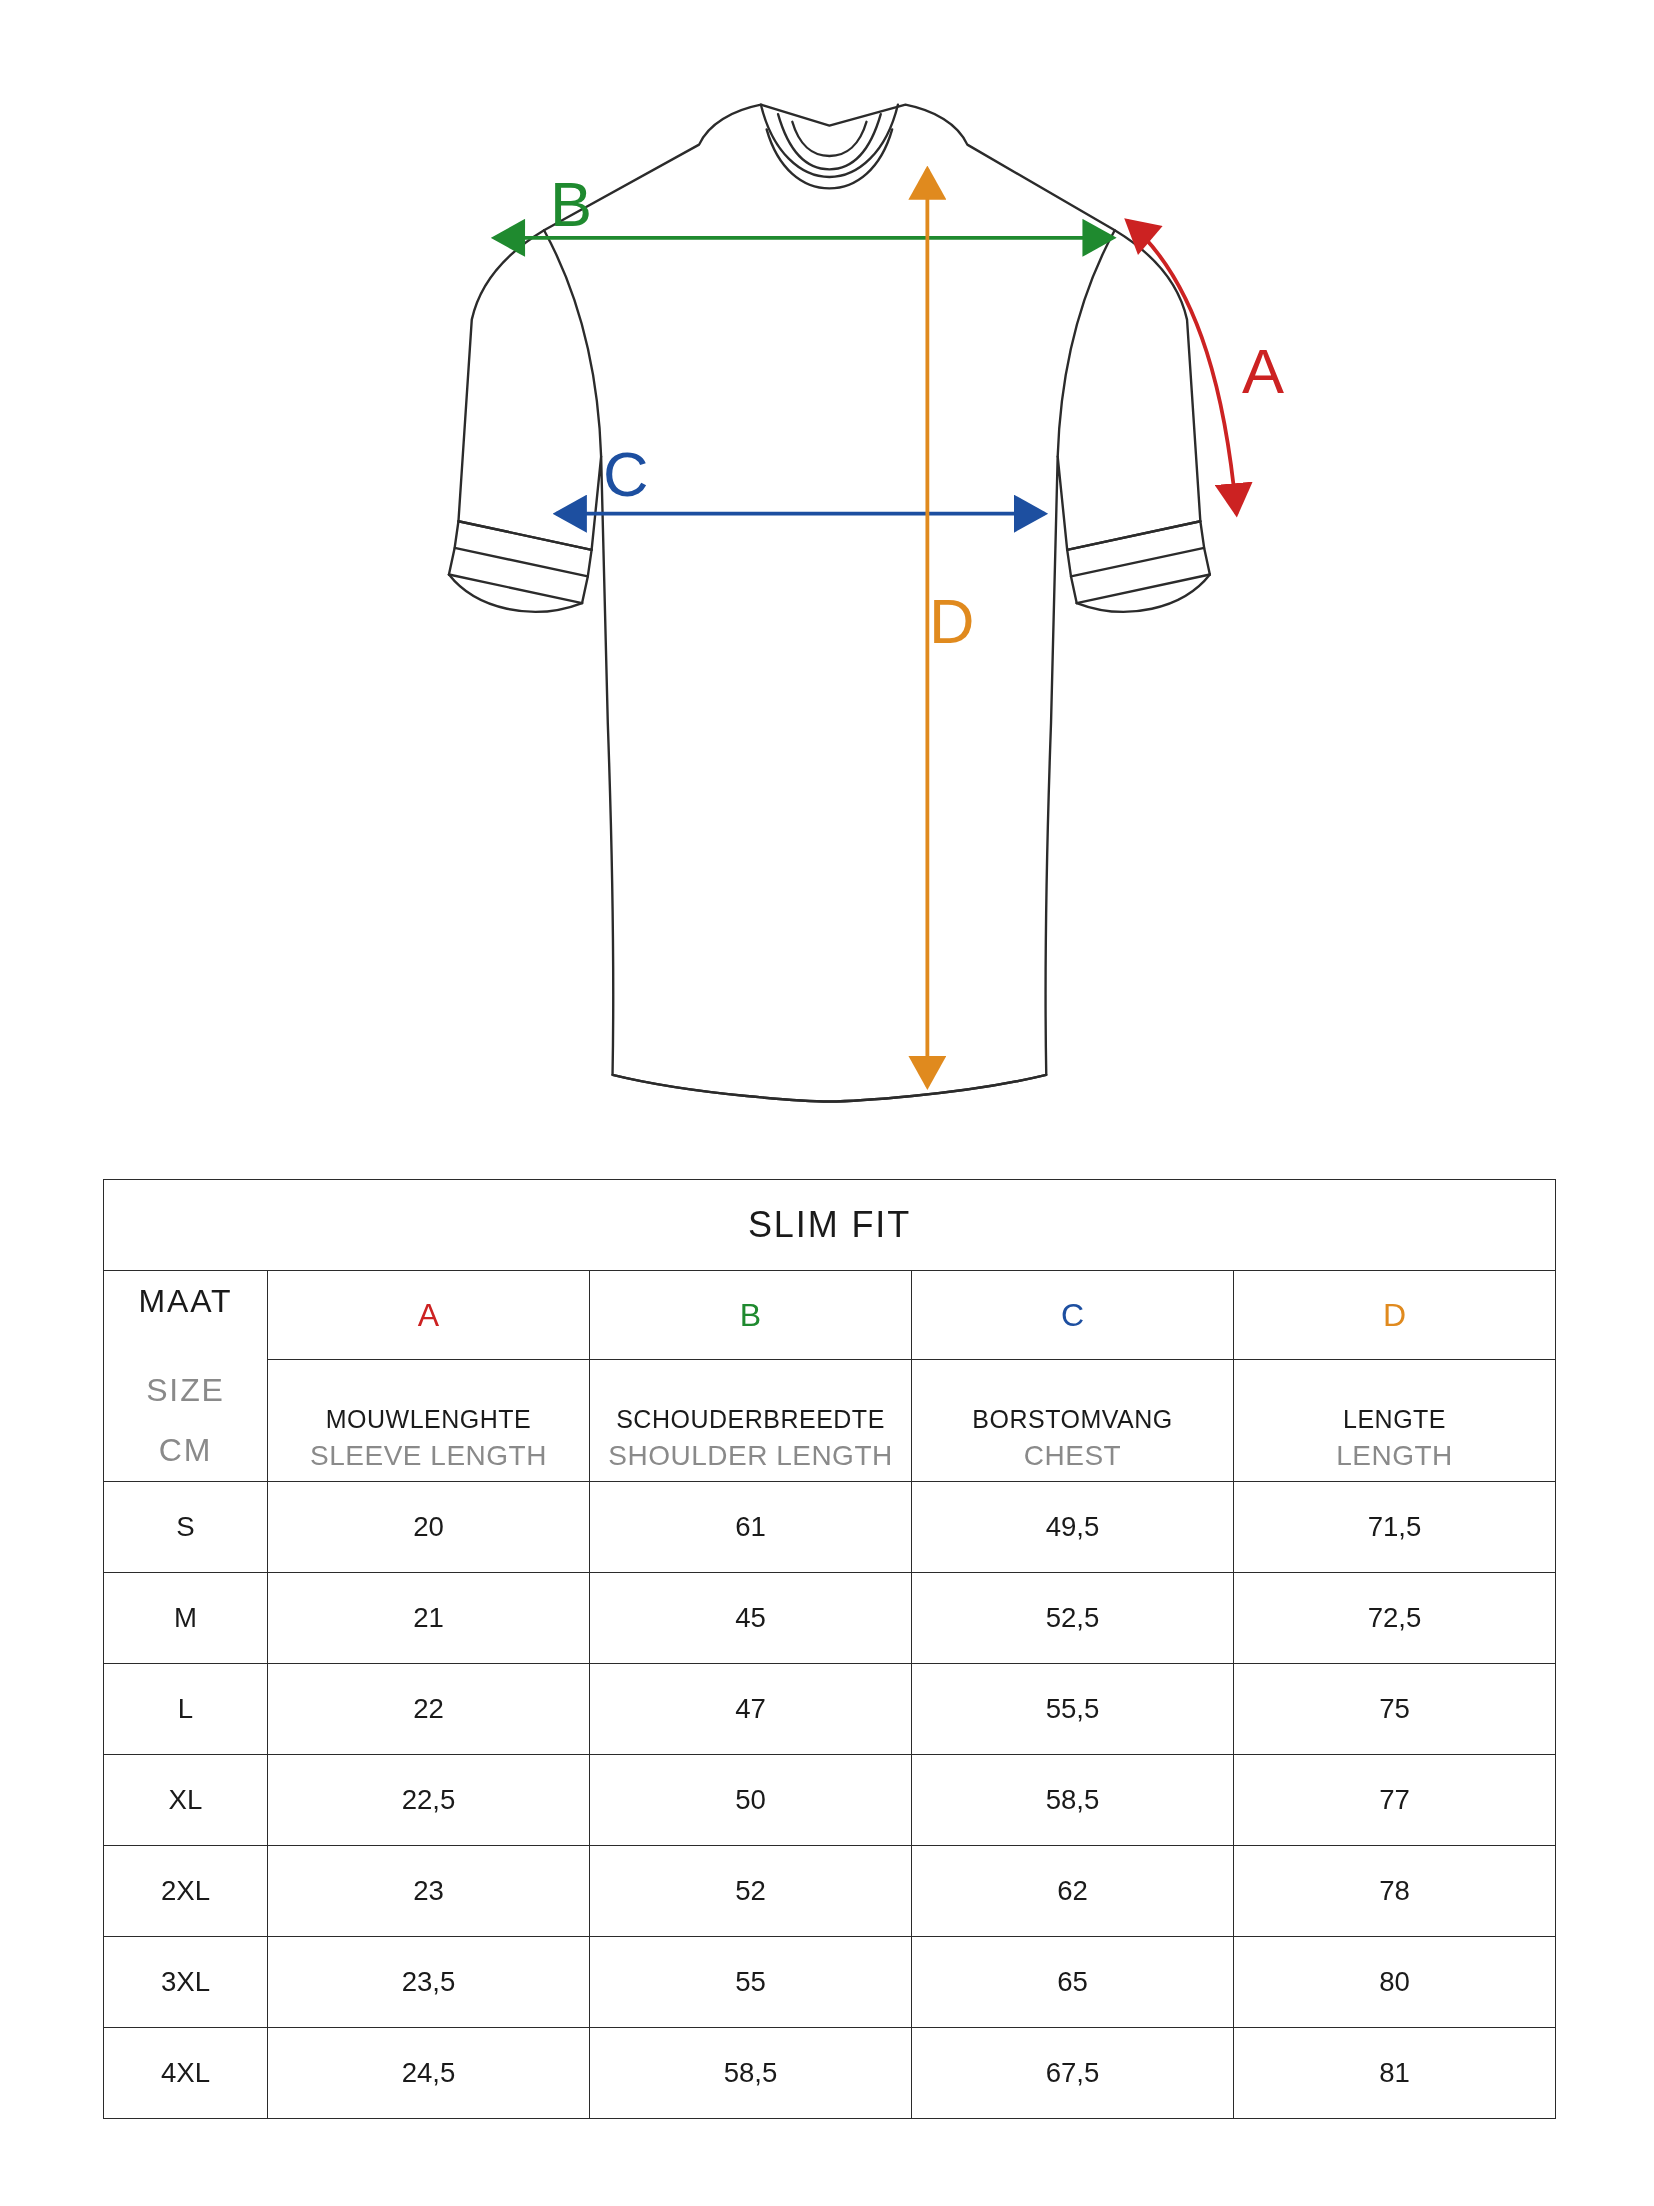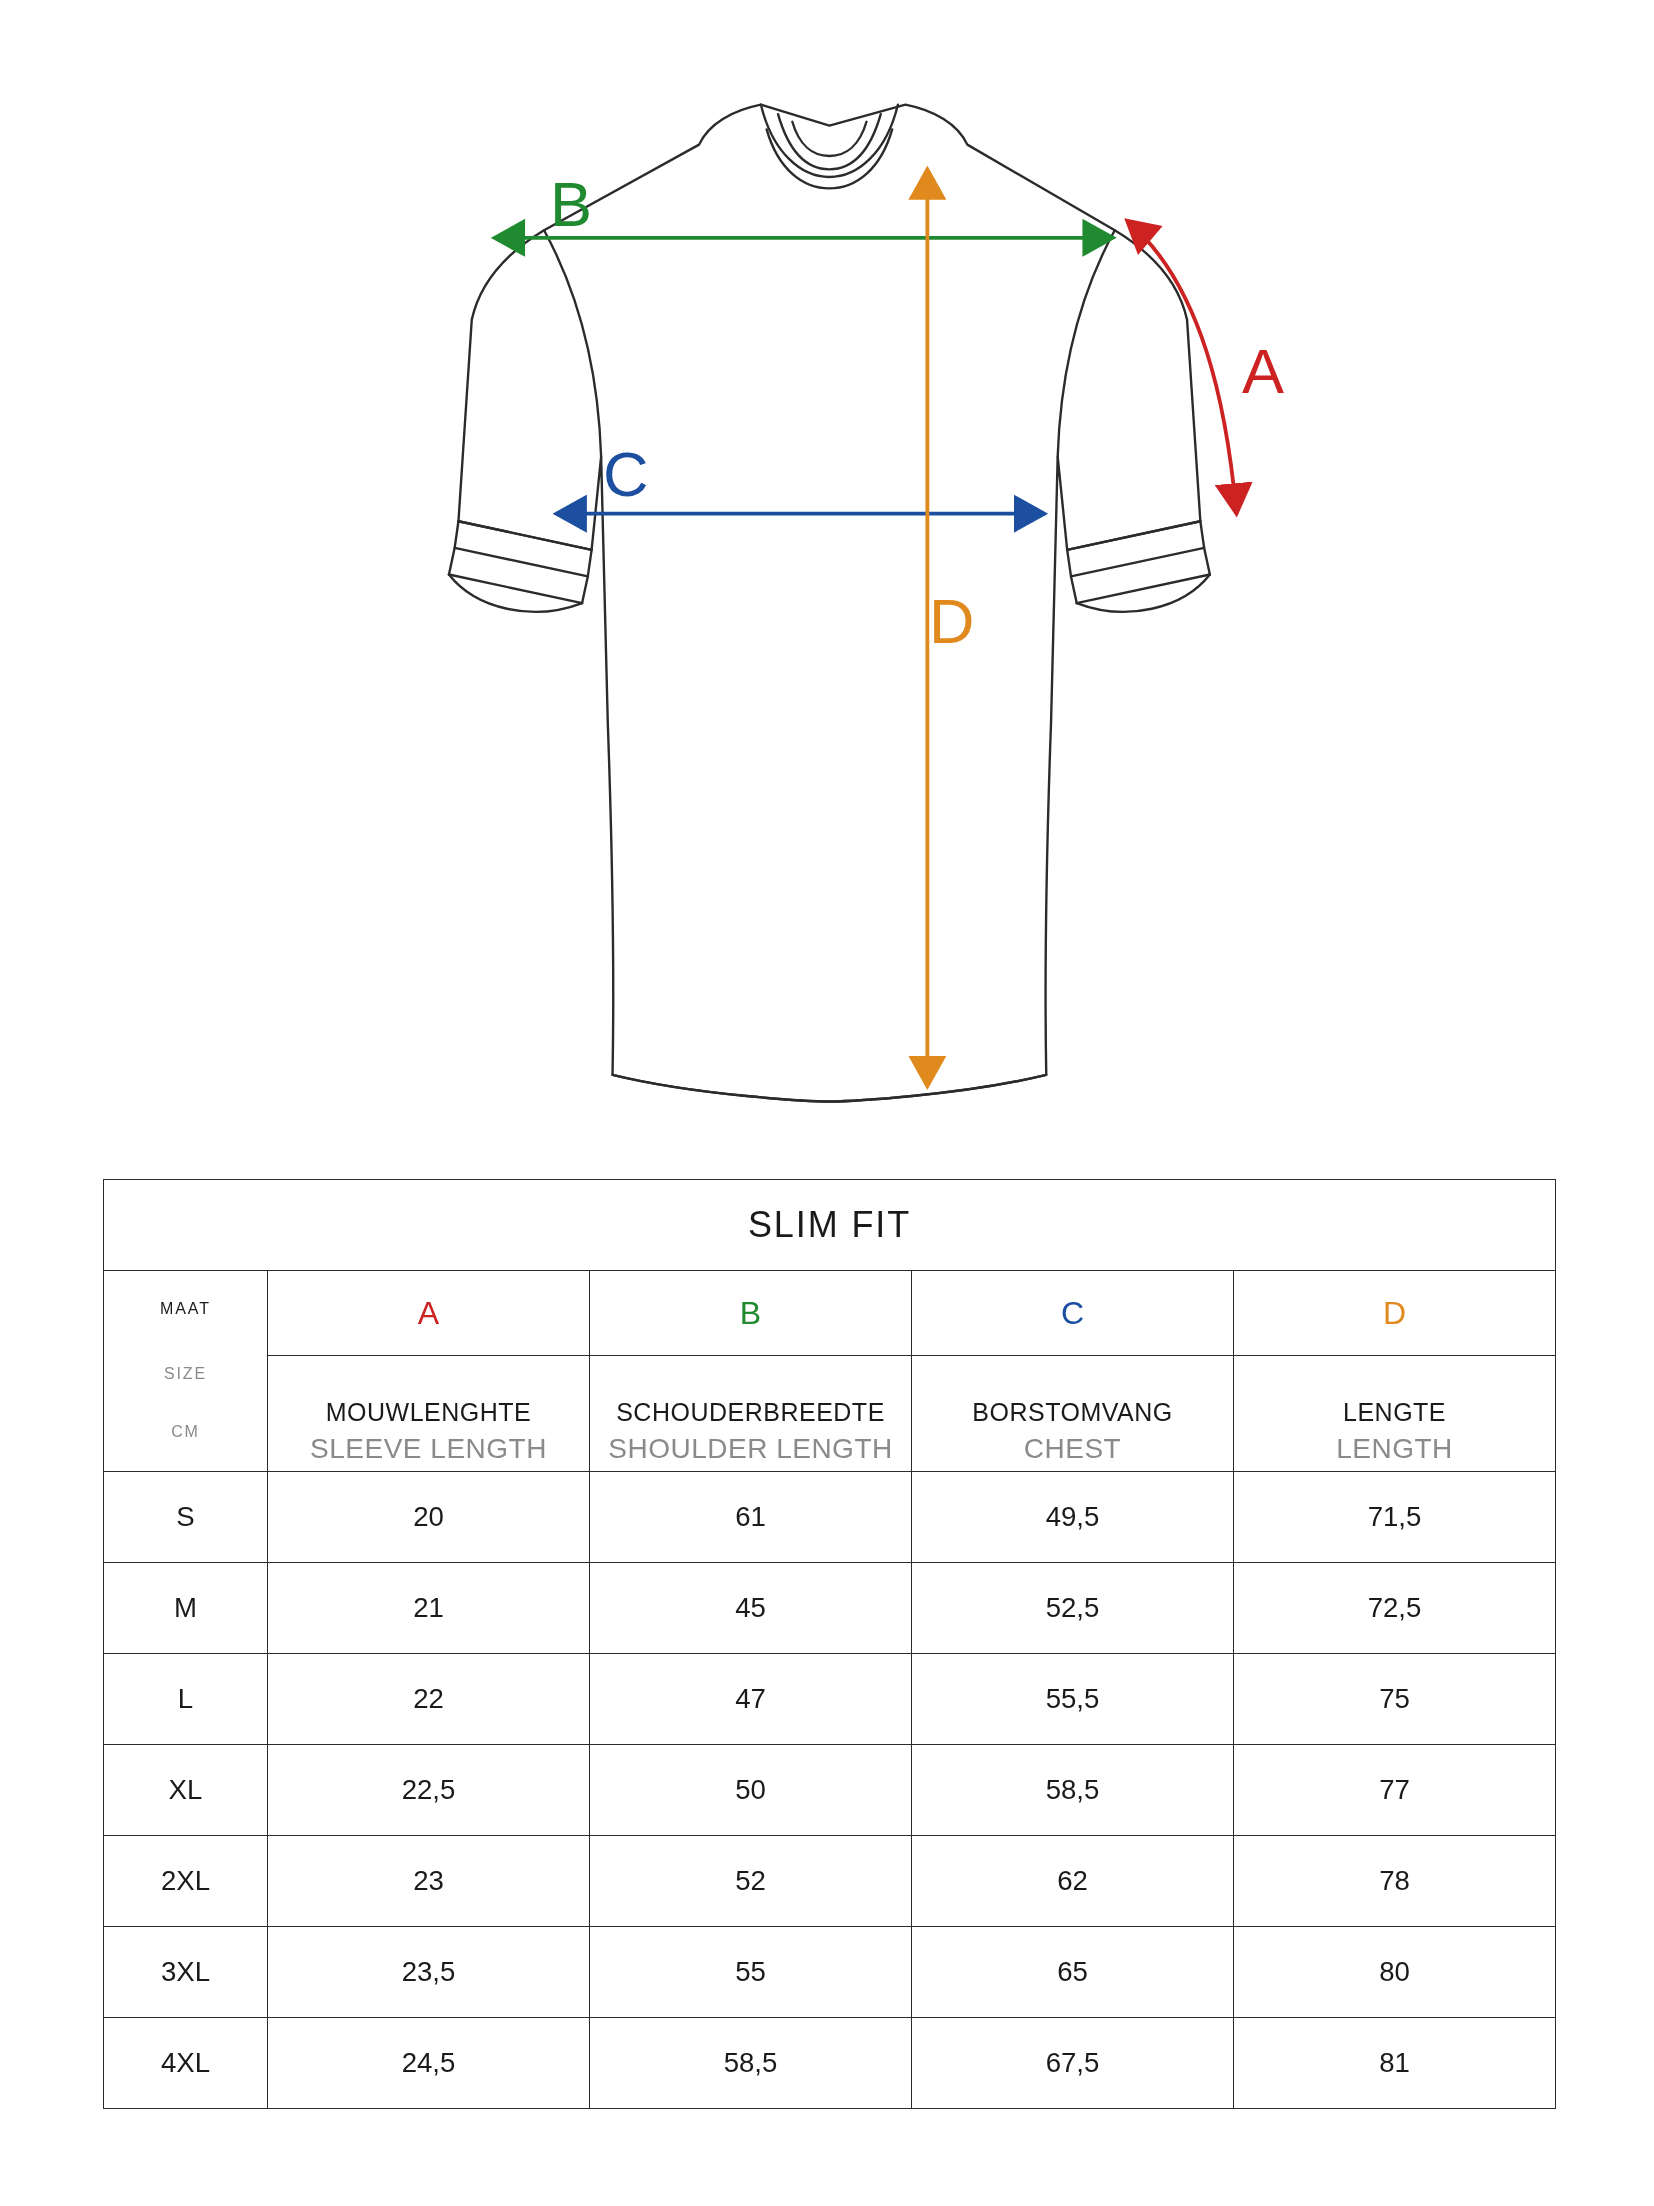--- a/index.html
+++ b/index.html
@@ -71,21 +71,21 @@
   .letter {
     font-size: 32px;
     font-weight: 700;
   }
   .letter.a { color: #cc2222; }
   .letter.b { color: #1f8a2f; }
   .letter.c { color: #1d4fa0; }
   .letter.d { color: #e08a1e; }
 
   .maat-cell {
-    font-size: 16px;
+    font-size: 32px;
     letter-spacing: 1.9px;
     line-height: 1.55;
     padding: 5.7px 0;
     color: #1a1a1a;
   }
   .maat-cell .sub { color: #8a8a8a; margin-top: 40px; }
 
   .head-row td { height: 99px; padding: 3.8px 5.7px; }
   .head-nl {
     font-size: 25px;
@@ -226,21 +226,21 @@
     </colgroup>
     <tbody>
       <tr>
         <td class="title-cell" colspan="5">SLIM FIT</td>
       </tr>
 
       <tr class="letter-row">
         <td rowspan="2" class="maat-cell">
           <div>MAAT</div>
           <div class="sub">SIZE</div>
-          <div class="sub" style="margin-top:33px">CM</div>
+          <div class="sub" style="margin-top:10px">CM</div>
         </td>
         <td class="letter a">A</td>
         <td class="letter b">B</td>
         <td class="letter c">C</td>
         <td class="letter d">D</td>
       </tr>
 
       <tr class="head-row">
         <td>
           <span class="head-nl">MOUWLENGHTE</span>

